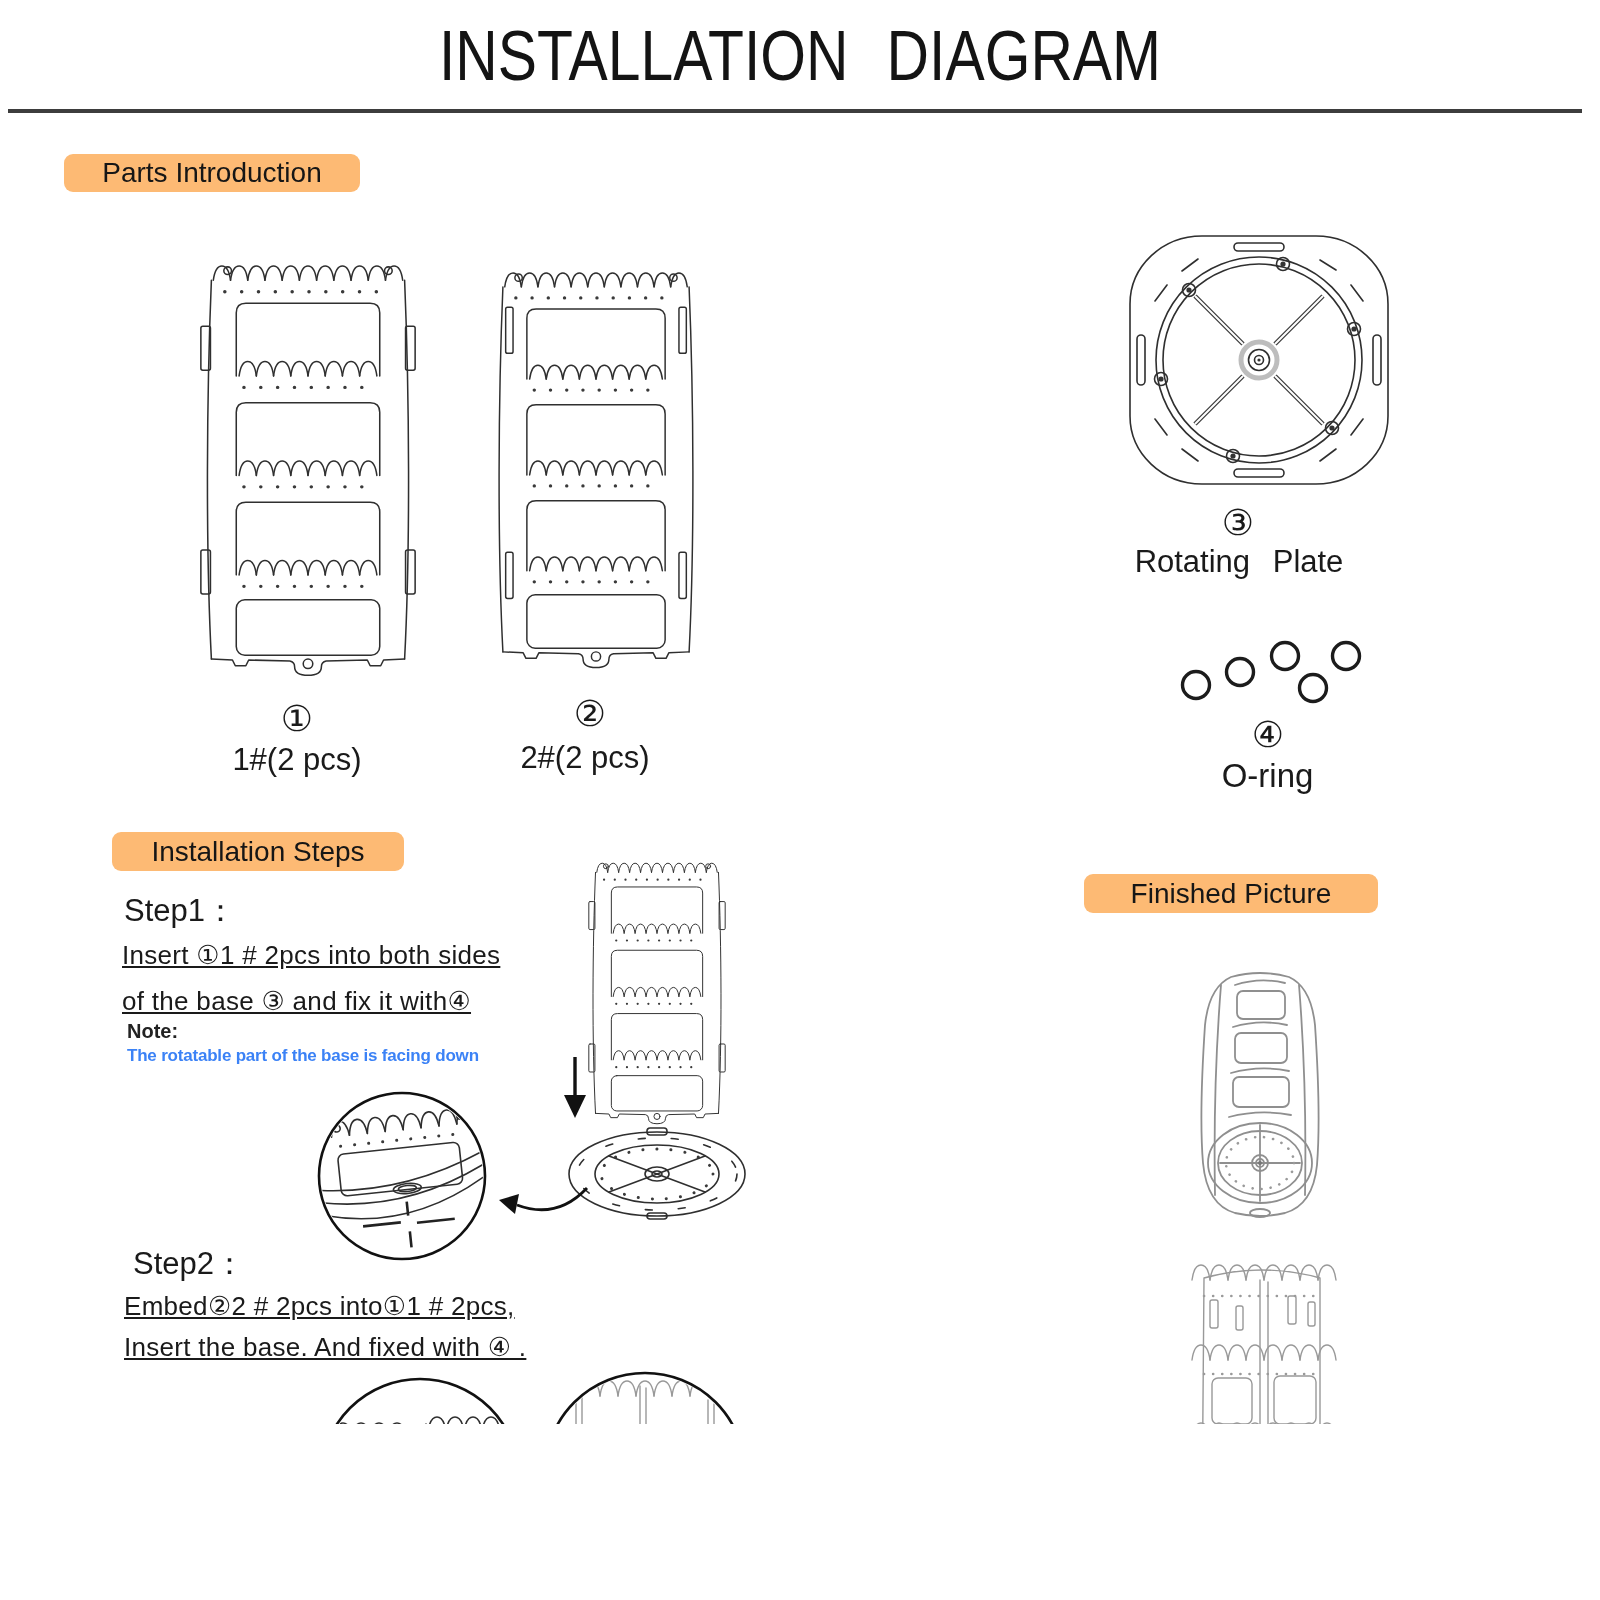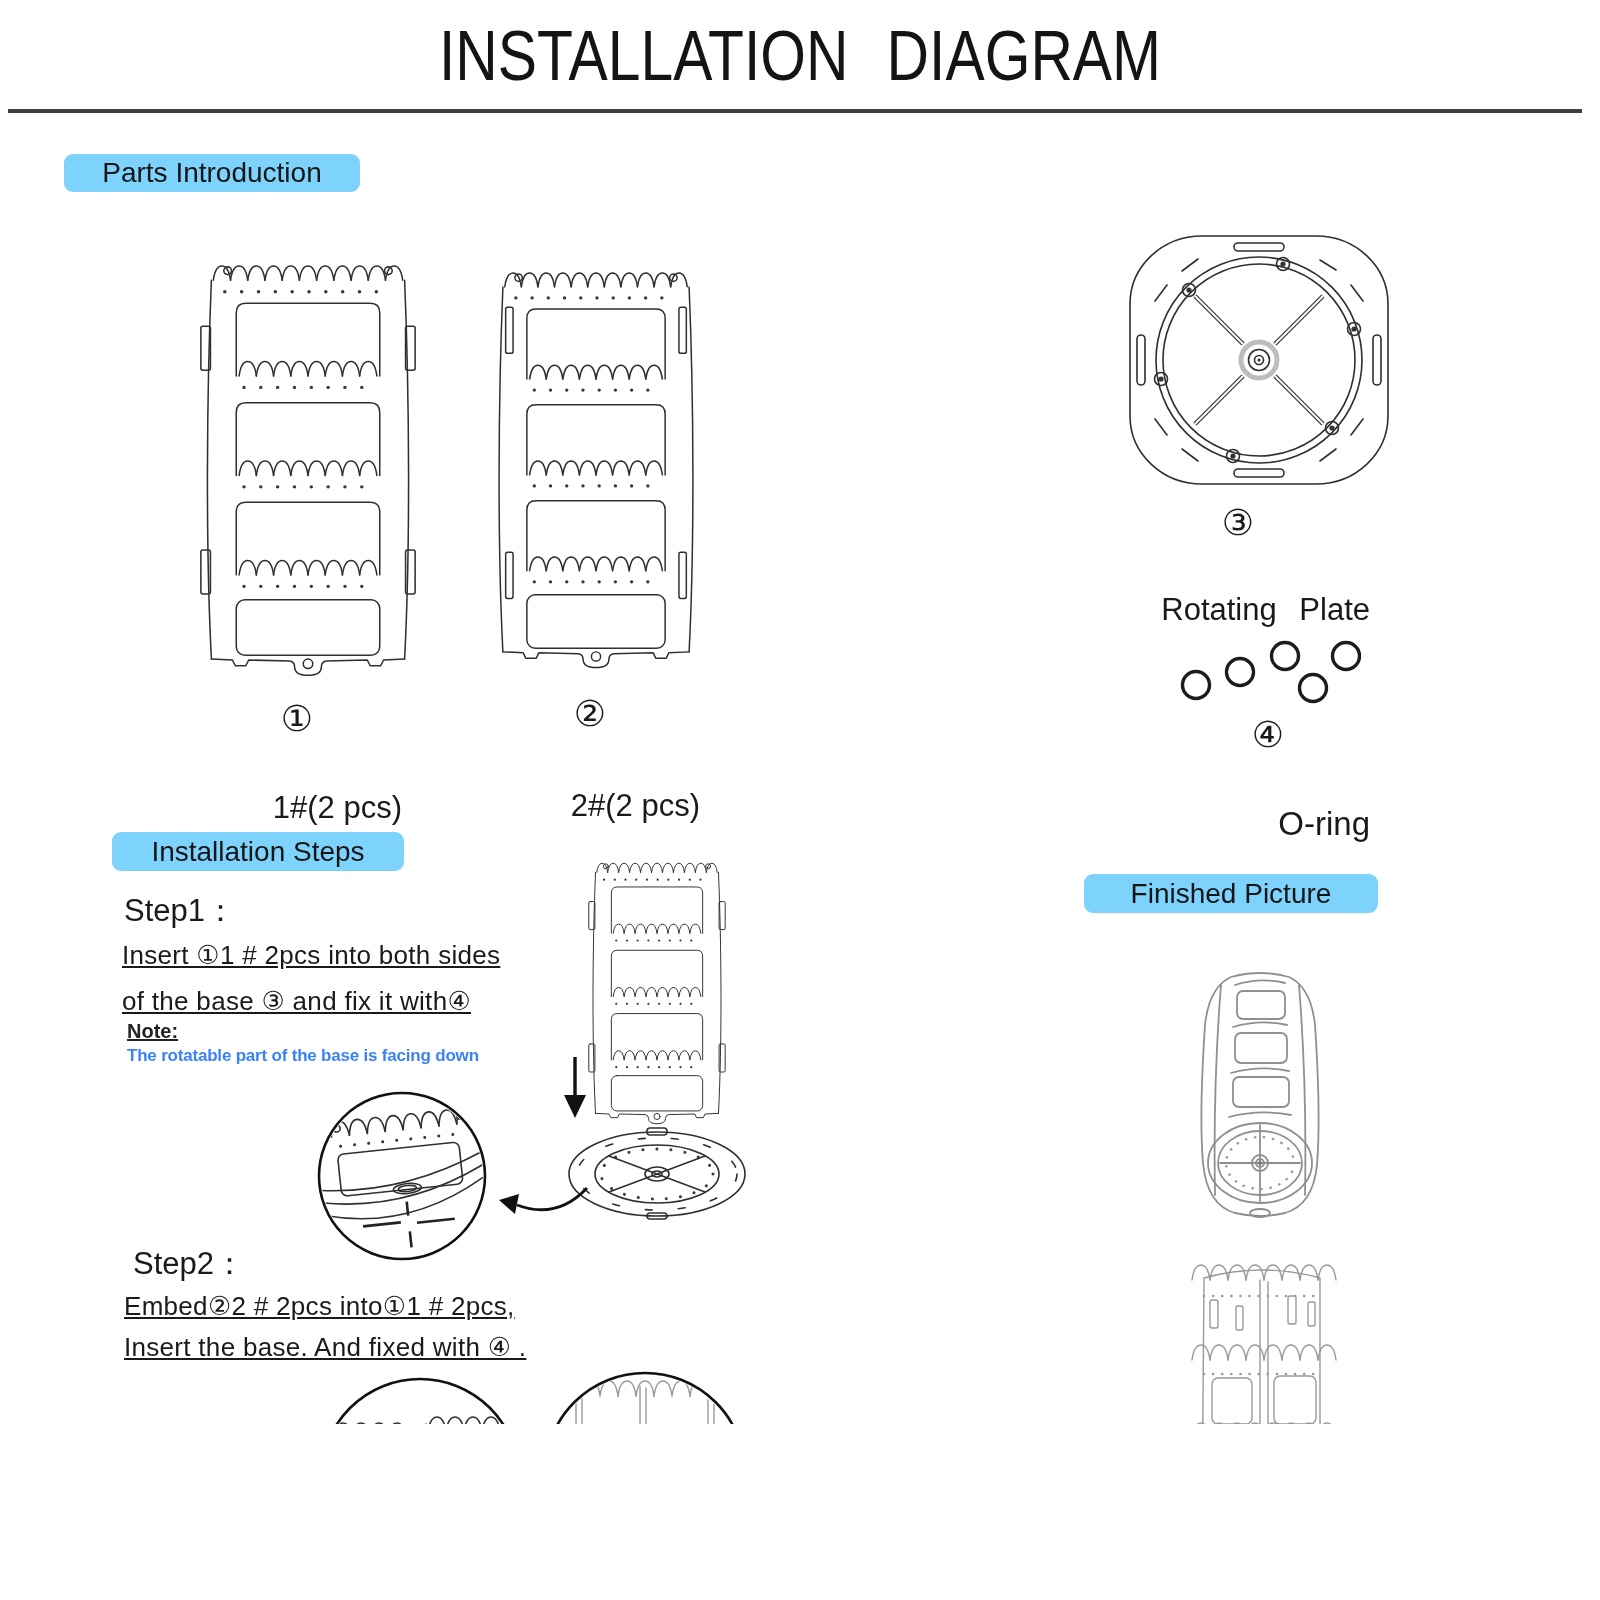--- a/index.html
+++ b/index.html
@@ -2,27 +2,27 @@
 <html><head>
 <meta charset="utf-8">
 <style>
   html,body{margin:0;padding:0;background:#fff;}
   .page{position:relative;width:1600px;height:1424px;background:#ffffff;overflow:hidden;
         font-family:"Liberation Sans","DejaVu Sans",sans-serif;color:#1d1d1d;}
   .abs{position:absolute;}
   .title{position:absolute;left:0;right:0;top:16px;text-align:center;font-size:70px;font-weight:400;
          color:#141414;transform:scaleX(.84);letter-spacing:0px;word-spacing:26px;white-space:nowrap;}
   .rule{position:absolute;left:8px;top:109px;width:1574px;height:4px;background:#3d3d3d;}
-  .pill{position:absolute;background:#7dd3fc;border-radius:9px;display:flex;align-items:center;
+  .pill{position:absolute;background:#fdba74;border-radius:9px;display:flex;align-items:center;
         justify-content:center;font-size:28px;color:#161616;white-space:nowrap;}
-  .cap{position:absolute;text-align:right;font-size:31px;color:#1a1a1a;white-space:nowrap;margin-top:48px;}
+  .cap{position:absolute;text-align:center;font-size:31px;color:#1a1a1a;white-space:nowrap;}
   .circ{position:absolute;text-align:center;font-size:36px;color:#1a1a1a;}
   .stephead{position:absolute;font-size:31px;color:#1a1a1a;white-space:nowrap;}
   .stepline{position:absolute;font-size:26px;color:#1a1a1a;white-space:nowrap;letter-spacing:.3px;text-decoration:underline;}
-  .notehead{position:absolute;font-size:20px;font-weight:700;color:#222;text-decoration:underline;}
+  .notehead{position:absolute;font-size:20px;font-weight:700;color:#222;}
   .notetext{position:absolute;font-size:17px;font-weight:700;color:#3b82f6;letter-spacing:-.2px;white-space:nowrap;}
   .wp{word-spacing:14px;}
   svg{overflow:visible;}
   .line{stroke:#2f2f2f;stroke-width:1.6;fill:none;stroke-linecap:round;stroke-linejoin:round;}
   .lineb{stroke:#111;stroke-width:2.6;fill:none;}
   .dots{stroke:#3a3a3a;stroke-width:3.6;stroke-dasharray:.1 17.5;stroke-linecap:round;fill:none;}
   .sdots{stroke:#3a3a3a;stroke-width:3;stroke-dasharray:.1 14;stroke-linecap:round;fill:none;}
   .gray{stroke:#999;stroke-width:1.4;fill:none;stroke-linecap:round;stroke-linejoin:round;}
   .gray2{stroke:#8f8f8f;stroke-width:1.8;fill:none;stroke-linecap:round;stroke-linejoin:round;}
   .gdots{stroke:#9a9a9a;stroke-width:2.6;stroke-dasharray:.1 9;stroke-linecap:round;fill:none;}

